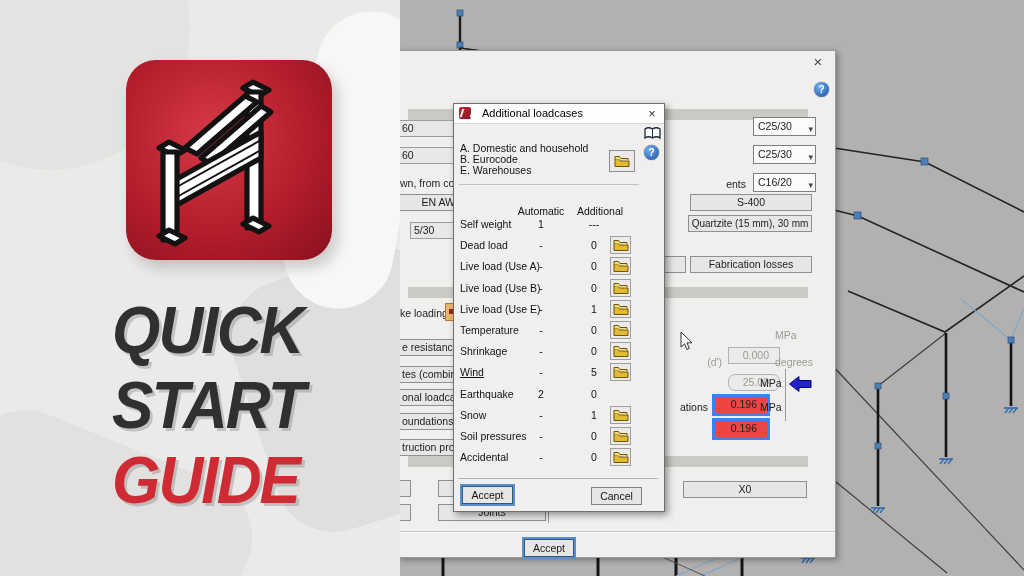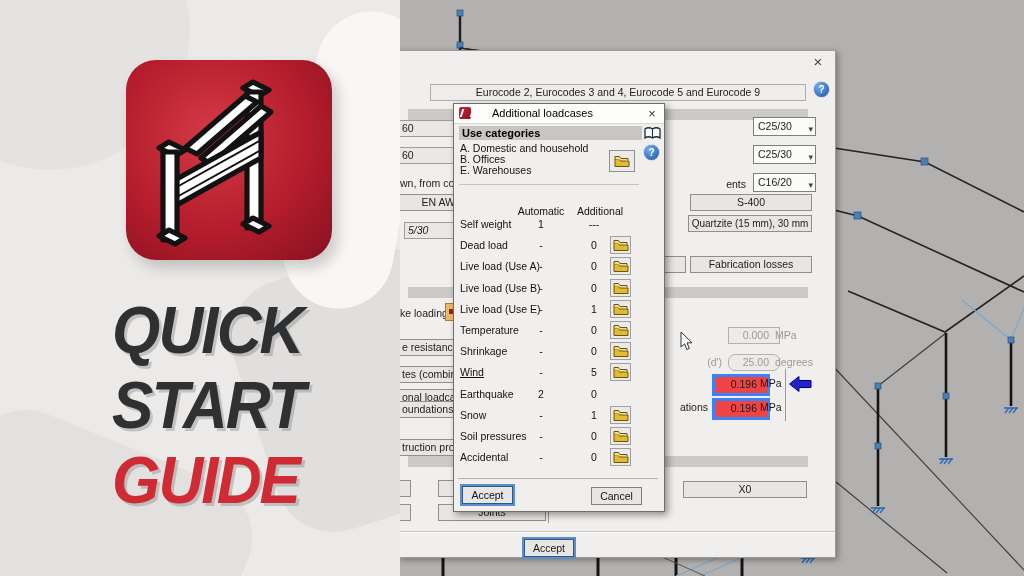--- a/index.html
+++ b/index.html
@@ -25,34 +25,34 @@
          line-height:15px;padding:0 3px;overflow:hidden;white-space:nowrap;}
   .btn{position:absolute;height:15px;background:#e7e6e4;border:1px solid #8f8f8d;
        text-align:center;line-height:15px;overflow:hidden;white-space:nowrap;}
   .btn-left{text-align:left;padding-left:3px;}
   .select{position:absolute;width:57px;height:17px;background:#fbfbfa;border:1px solid #7f7f7d;
           line-height:17px;padding-left:4px;}
   .select .chev{position:absolute;right:2px;top:3px;font-size:9px;color:#444;}
   .rlabel{position:absolute;text-align:right;white-space:nowrap;}
   .dim{color:#9a9a98;}
   .num-field{position:absolute;width:40px;height:15px;border:1px solid #b2b2b0;
-             background:#ecebe9;text-align:right;line-height:15px;padding-right:10px;}
+             background:#ecebe9;text-align:right;line-height:15px;padding-right:10px;margin-top:20px;}
   .num-field.active{background:#ef4444;border:3px solid #3b82f6;height:16px;}
   .unit{position:absolute;white-space:nowrap;}
   .vline{position:absolute;border-left:1px solid #9a9a98;width:0;}
   .hgroove{position:absolute;left:0;width:437px;border-top:1px solid #c6c5c3;
            border-bottom:1px solid #fbfbfa;}
   .focus-btn{box-shadow:0 0 0 2px #5b8fc9;border:1px solid #35567e !important;}
   
   .dialog{position:absolute;left:453px;top:103px;width:210px;height:407px;
           background:#f0efed;border:1px solid #6f6f6d;box-shadow:3px 3px 7px rgba(0,0,0,.4);
           z-index:2;font-size:10.5px;color:#111;}
   .dlg-title{position:absolute;left:0;top:0;right:0;height:19px;background:#fdfdfc;
              border-bottom:1px solid #d8d7d5;}
-  .dlg-title .txt{position:absolute;left:38px;top:3px;font-size:11px;color:#000;}
+  .dlg-title .txt{position:absolute;left:28px;top:3px;font-size:11px;color:#000;}
   .mini-logo{position:absolute;left:5px;top:3px;width:12px;height:12px;border-radius:2px;
              background:linear-gradient(135deg,#c62737,#8f1220);overflow:hidden;}
   .mini-logo i{position:absolute;left:2px;top:2px;width:8px;height:8px;
                border-left:2px solid #fff;border-right:2px solid #fff;transform:skewX(-18deg);}
   .dlg-close{position:absolute;right:5px;top:2px;width:14px;height:15px;font-size:13px;
              color:#333;text-align:center;line-height:15px;}
   .sect-bar{position:absolute;left:5px;width:180px;height:14px;background:#c7c6c3;
             font-weight:bold;font-size:11px;line-height:14px;padding-left:3px;color:#000;}
   .cat-item{position:absolute;left:6px;white-space:nowrap;}
   .tool-btn{position:absolute;width:24px;height:20px;background:#eceae8;
@@ -138,29 +138,28 @@
     <line x1="676" y1="576" x2="722" y2="556" stroke="#7fa8cc" stroke-width="1.3"></line>
     <line x1="700" y1="576" x2="746" y2="556" stroke="#7fa8cc" stroke-width="1.3"></line>
     <line x1="705" y1="576" x2="660" y2="556" stroke="#555" stroke-width="1"></line>
     <use href="#support-glyph" x="808" y="558"></use>
   </svg>
 
   <div class="app-window">
     <div class="win-close">×</div>
     <div class="help-badge" style="left:416px;top:31px;">?</div>
 
-    <div class="codes-bar">Eurocode 2, Eurocodes 3 and 4, Eurocode 5 and Eurocode 9</div>
 
     <div class="gray-band" style="top:58px;"></div>
 
     <div class="field" style="left:0;top:69px;width:52px;">60</div>
     <div class="field" style="left:0;top:96px;width:52px;">60</div>
     <div style="position:absolute;left:2px;top:126px;white-space:nowrap;">wn, from con</div>
     <div class="btn" style="left:0;top:143px;width:56px;text-align:right;padding-right:3px;">EN AW</div>
-    <div class="field" style="left:6px;top:171px;width:52px;font-style:italic;">5/30</div>
+    <div class="field" style="left:12px;top:171px;width:52px;">5/30</div>
 
     <div class="select" style="left:355px;top:66px;">
       <span>C25/30</span>
       <span class="chev">▾</span>
     </div>
     <div class="select" style="left:355px;top:94px;">
       <span>C25/30</span>
       <span class="chev">▾</span>
     </div>
     <div class="rlabel" style="left:300px;top:127px;width:48px;">ents</div>
@@ -176,21 +175,21 @@
     <div class="gray-band" style="top:236px;"></div>
 
     <div style="position:absolute;left:2px;top:256px;">ke loading</div>
     <div style="position:absolute;left:47px;top:252px;width:11px;height:16px;background:#e8b96a;
                 border:1px solid #b07830;">
       <div style="width:5px;height:5px;background:#a02020;margin:5px auto;"></div>
     </div>
     <div class="btn btn-left" style="left:0;top:288px;width:100px;">e resistance</div>
     <div class="btn btn-left" style="left:0;top:315px;width:100px;">tes (combinati</div>
     <div class="btn btn-left" style="left:0;top:338px;width:100px;">onal loadcase</div>
-    <div class="btn btn-left" style="left:0;top:350px;width:100px;">oundations</div>
+    <div class="btn btn-left" style="left:0;top:362px;width:100px;">oundations</div>
     <div class="btn btn-left" style="left:0;top:388px;width:100px;">truction proces</div>
 
     <div class="num-field dim" style="left:330px;top:276px;">0.000</div>
     <div class="unit dim" style="left:377px;top:278px;">MPa</div>
 
     <div class="rlabel dim" style="left:296px;top:305px;width:28px;">(d')</div>
     <div class="num-field dim" style="left:330px;top:303px;border-radius:7px;">25.00</div>
     <div class="unit dim" style="left:377px;top:305px;">degrees</div>
 
     <div class="num-field active" style="left:314px;top:323px;width:42px;">0.196</div>
@@ -225,23 +224,22 @@
       <div class="txt">Additional loadcases</div>
       <div class="dlg-close">×</div>
     </div>
 
     <svg style="position:absolute;right:3px;top:22px;" width="17" height="14" viewBox="0 0 17 14">
       <path d="M1,3 Q4.5,0.5 8.5,3 Q12.5,0.5 16,3 L16,12 Q12.5,9.5 8.5,12 Q4.5,9.5 1,12 Z" fill="#fcfcfc" stroke="#1d2b3a" stroke-width="1.3"></path>
       <line x1="8.5" y1="3" x2="8.5" y2="12" stroke="#1d2b3a" stroke-width="1"></line>
     </svg>
     <div class="help-badge" style="right:5px;top:41px;">?</div>
 
-    <div class="sect-bar" style="top:22px;">Use categories</div>
     <div class="cat-item" style="top:38px;">A. Domestic and household</div>
-    <div class="cat-item" style="top:49px;">B. Offices</div>
+    <div class="cat-item" style="top:49px;">B. Eurocode</div>
     <div class="cat-item" style="top:60px;">E. Warehouses</div>
     <div class="tool-btn" style="left:155px;top:46px;">
       <svg width="16" height="14" viewBox="0 0 16 14">
         <use href="#folder-glyph"></use>
       </svg>
     </div>
 
     <div style="position:absolute;left:5px;top:80px;width:180px;border-top:1px solid #c2c1bf;"></div>
 
     <div class="col-head" style="left:55px;">Automatic</div>

